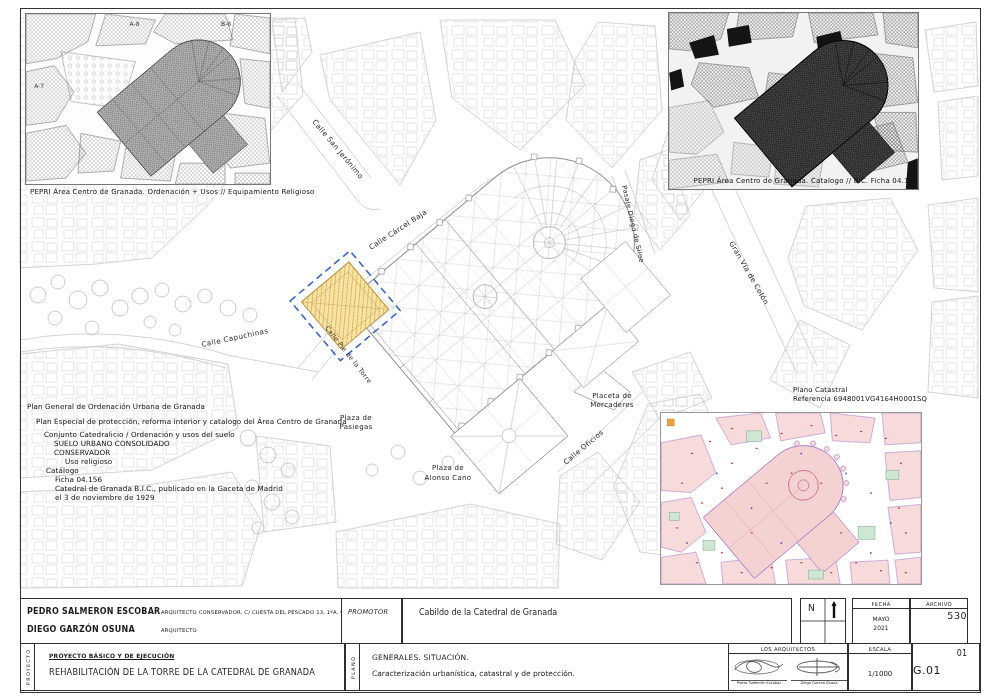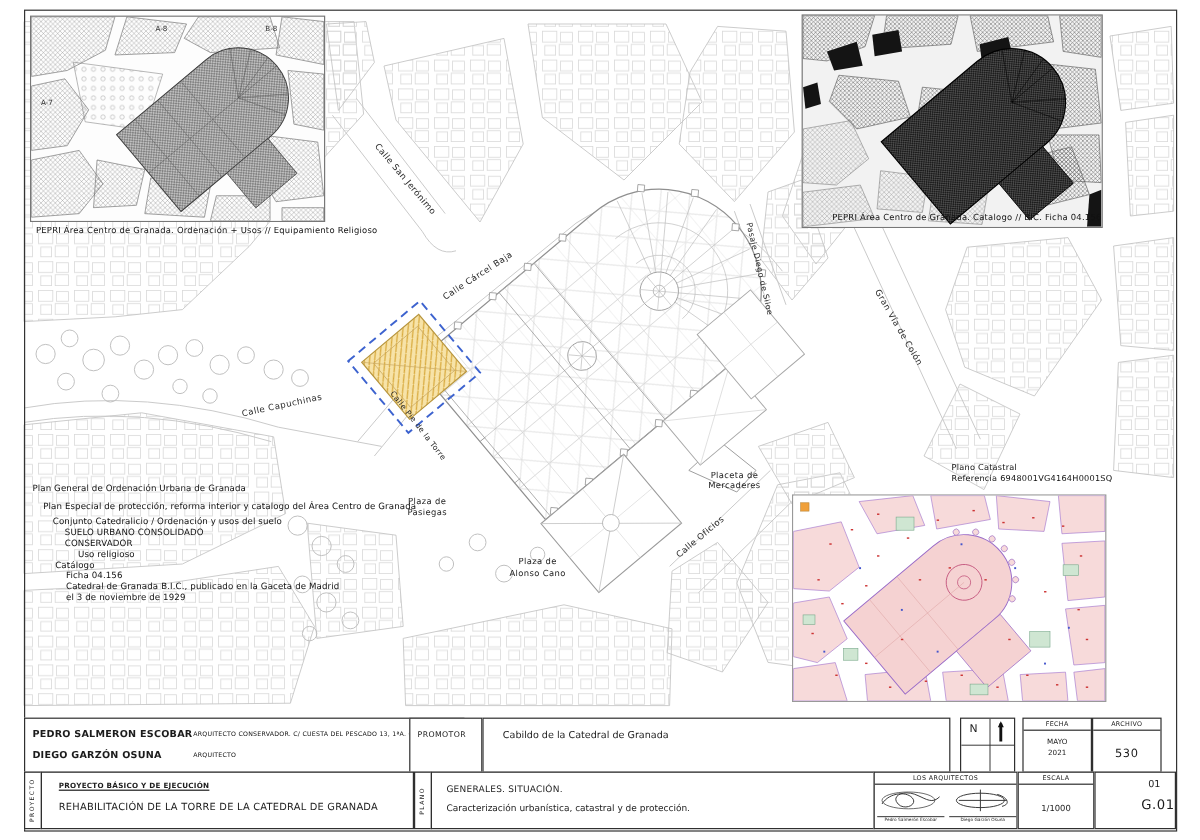--- a/index.html
+++ b/index.html
@@ -381,21 +381,21 @@
 
   <div>
 
     <div class="tb" style="left:20px;top:598px;width:367px;height:46px;">
       <div style="position:absolute;left:6px;top:8px;font-size:8px;font-weight:bold;letter-spacing:.2px">PEDRO SALMERON ESCOBAR</div>
       <div style="position:absolute;left:6px;top:26px;font-size:8px;font-weight:bold;letter-spacing:.2px">DIEGO GARZÓN OSUNA</div>
       <div class="tinyrole" style="position:absolute;left:140px;top:10px;">ARQUITECTO CONSERVADOR.  C/ CUESTA DEL PESCADO 13, 1ªA. GRANADA</div>
       <div class="tinyrole" style="position:absolute;left:140px;top:28px;">ARQUITECTO</div>
       <div class="tinyrole" style="position:absolute;right:6px;top:28px;">T 958225216</div>
     </div>
-    <div class="tb" style="left:341px;top:598px;width:61px;height:46px;">
+    <div class="tb" style="left:341px;top:598px;width:61px;height:46px;font-style:italic;">
       <div style="position:absolute;left:6px;top:9px;font-size:6.5px;letter-spacing:.3px">PROMOTOR</div>
     </div>
     <div class="tb" style="left:402px;top:598px;width:390px;height:46px;padding-left:20px;">
       <div style="position:absolute;left:16px;top:9px;font-size:8px;">Cabildo de la Catedral de Granada</div>
     </div>
     <div class="tb" style="left:800px;top:598px;width:46px;height:46px;">
       <div style="position:absolute;left:7px;top:4px;font-size:9px;">N</div>
       <svg width="44" height="44" style="position:absolute;left:0;top:0">
         <line x1="0" y1="22" x2="44" y2="22" stroke="#2f2f2f" stroke-width="0.8"></line>
         <line x1="24" y1="0" x2="24" y2="44" stroke="#2f2f2f" stroke-width="0.8"></line>
@@ -403,21 +403,21 @@
         <path d="M33,2 L35.5,7 L30.5,7 Z" fill="#111"></path>
       </svg>
     </div>
     <div class="tb" style="left:852px;top:598px;width:58px;height:46px;">
       <div class="hdr">FECHA</div>
       <div style="text-align:center;font-size:6px;margin-top:6px;">MAYO</div>
       <div style="text-align:center;font-size:6px;margin-top:2px;">2021</div>
     </div>
     <div class="tb" style="left:910px;top:598px;width:58px;height:46px;">
       <div class="hdr">ARCHIVO</div>
-      <div style="text-align:center;font-size:9.5px;margin-top:14px;letter-spacing:.5px">530</div>
+      <div style="text-align:right;font-size:9.5px;margin-top:1px;letter-spacing:.5px">530</div>
     </div>
 
     <div class="tb" style="left:20px;top:643px;width:15px;height:48px;">
       <div class="vlabel">PROYECTO</div>
     </div>
     <div class="tb" style="left:34px;top:643px;width:311px;height:48px;">
       <div style="position:absolute;left:14px;top:8px;font-size:6px;font-weight:bold;text-decoration:underline;letter-spacing:.2px">PROYECTO BÁSICO Y DE EJECUCIÓN</div>
       <div style="position:absolute;left:14px;top:23px;font-size:8.2px;letter-spacing:.2px">REHABILITACIÓN DE LA TORRE DE LA CATEDRAL DE GRANADA</div>
     </div>
     <div class="tb" style="left:345px;top:643px;width:15px;height:48px;">
@@ -443,17 +443,17 @@
         </svg>
         <div class="signame">Diego Garzón Osuna</div>
       </div>
     </div>
     <div class="tb" style="left:848px;top:643px;width:64px;height:48px;">
       <div class="hdr">ESCALA</div>
       <div style="text-align:center;font-size:7px;margin-top:16px;">1/1000</div>
     </div>
     <div class="tb" style="left:912px;top:643px;width:68px;height:48px;">
       <div style="position:absolute;right:12px;top:5px;font-size:8px;">01</div>
-      <div style="position:absolute;left:0;right:0;top:20px;text-align:right;font-size:11px;letter-spacing:.5px">G.01</div>
+      <div style="position:absolute;left:0;right:0;top:20px;text-align:left;font-size:11px;letter-spacing:.5px">G.01</div>
     </div>
   </div>
 
 </div>
 
 </body></html>

